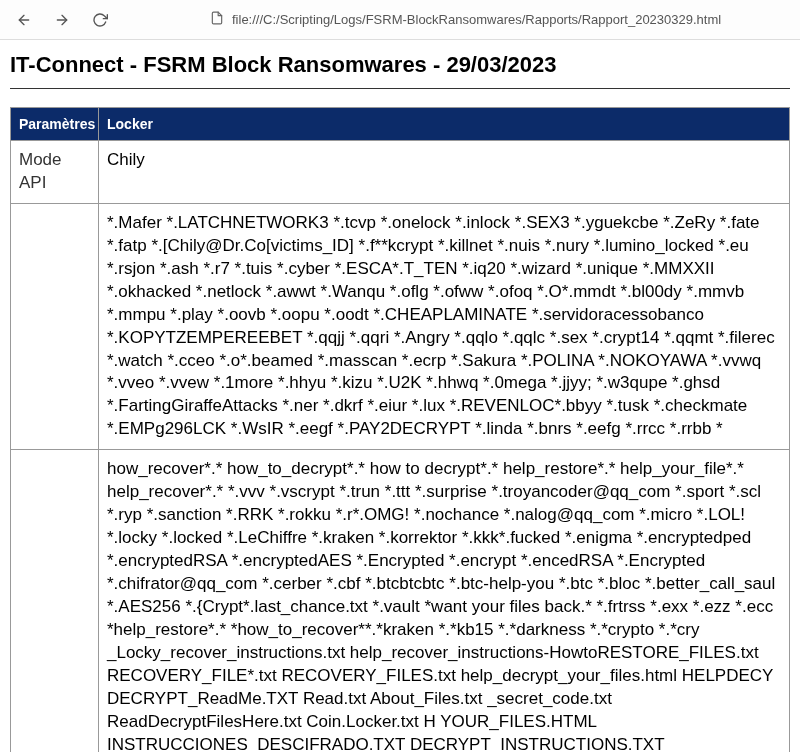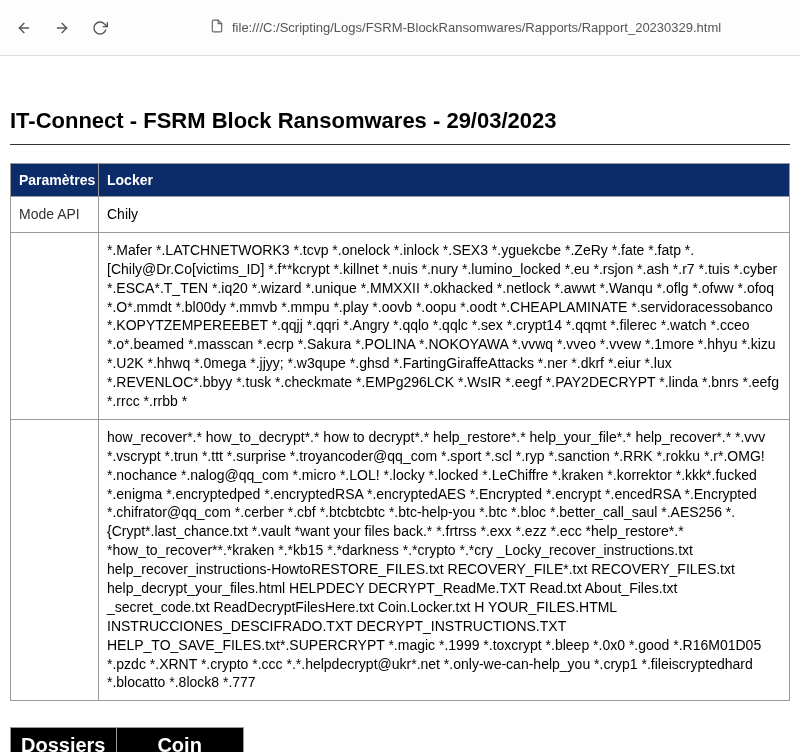--- a/index.html
+++ b/index.html
@@ -8,21 +8,21 @@
       box-sizing: border-box;
     }
     body {
       font-family: "Segoe UI", Tahoma, sans-serif;
       font-size: 14px;
       background: #ffffff;
       color: #000;
       overflow: hidden;
     }
     .browser-toolbar {
-      height: 56px;
+      height: 40px;
       display: flex;
       align-items: center;
       padding: 0 8px;
       gap: 6px;
       border-bottom: 1px solid #ddd;
       background: #fdfdfd;
     }
     .nav-btn {
       width: 32px;
       height: 32px;
@@ -53,21 +53,20 @@
       text-overflow: ellipsis;
       color: #555;
     }
     .page {
       padding: 12px 10px;
     }
     h1 {
       font-size: 22px;
       font-weight: 700;
       margin-bottom: 10px;
-      margin-top: 40px;
     }
     .hr {
       border: none;
       border-top: 1px solid #333;
       margin-bottom: 18px;
     }
     table.report {
       border-collapse: collapse;
       width: 100%;
       table-layout: fixed;
@@ -80,21 +79,21 @@
       text-align: left;
       padding: 8px 8px;
       font-weight: 700;
       border: 1px solid #999;
       font-size: 14px;
     }
     table.report td {
       border: 1px solid #999;
       padding: 8px 8px;
       vertical-align: top;
-      font-size: 14px;
+      font-size: 17px;
       line-height: 1.35;
       word-break: break-word;
     }
     table.report td.label {
       color: #333;
     }
     table.small {
       border-collapse: collapse;
       min-width: 190px;
     }

